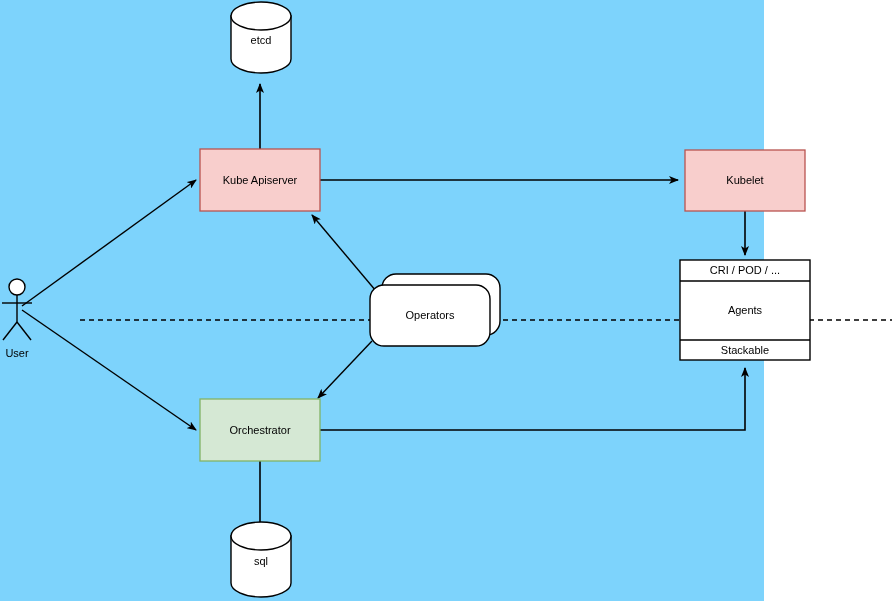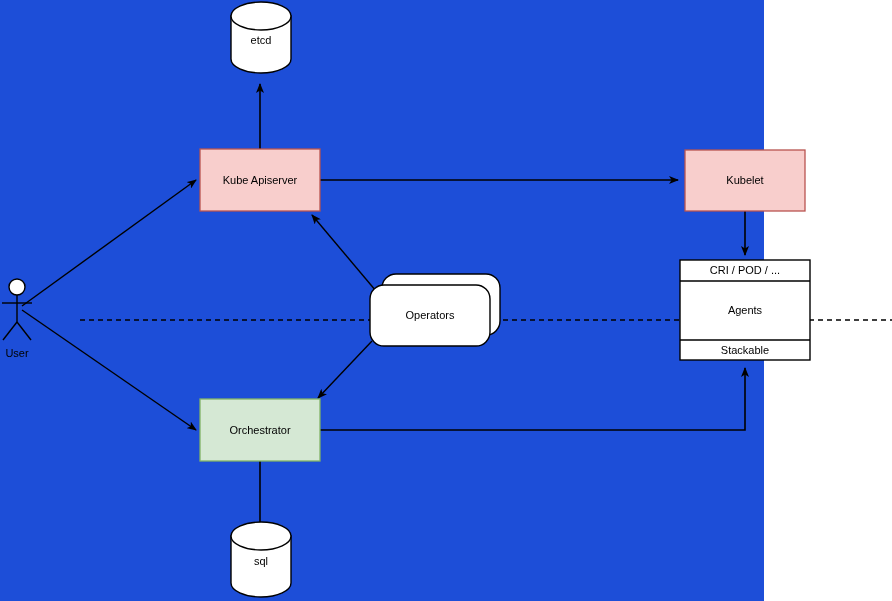--- a/index.html
+++ b/index.html
@@ -10,21 +10,21 @@
   body {
     font-family: "Liberation Sans", sans-serif;
     width: 892px;
     height: 601px;
     overflow: hidden;
   }
   #canvas {
     position: relative;
     width: 764px;
     height: 601px;
-    background: #1d4ed8;
+    background: #7dd3fc;
   }
   #diagram-svg {
     position: absolute;
     left: 0;
     top: 0;
     width: 892px;
     height: 601px;
   }
   .node-label {
     font-family: "Liberation Sans", sans-serif;

